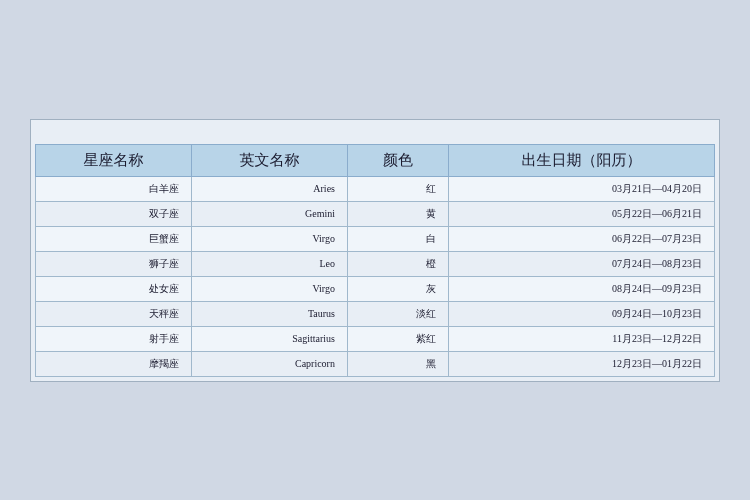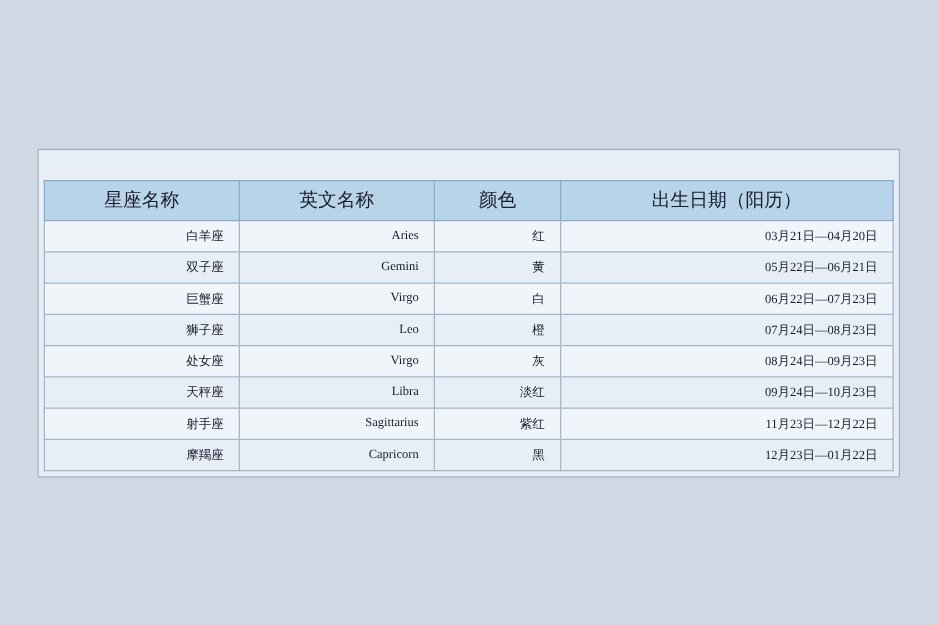--- a/index.html
+++ b/index.html
@@ -92,21 +92,21 @@
           <td>07月24日—08月23日</td>
         </tr>
         <tr>
           <td>处女座</td>
           <td>Virgo</td>
           <td>灰</td>
           <td>08月24日—09月23日</td>
         </tr>
         <tr>
           <td>天秤座</td>
-          <td>Libra</td>
+          <td>Taurus</td>
           <td>淡红</td>
           <td>09月24日—10月23日</td>
         </tr>
         <tr>
           <td>射手座</td>
           <td>Sagittarius</td>
           <td>紫红</td>
           <td>11月23日—12月22日</td>
         </tr>
         <tr>

